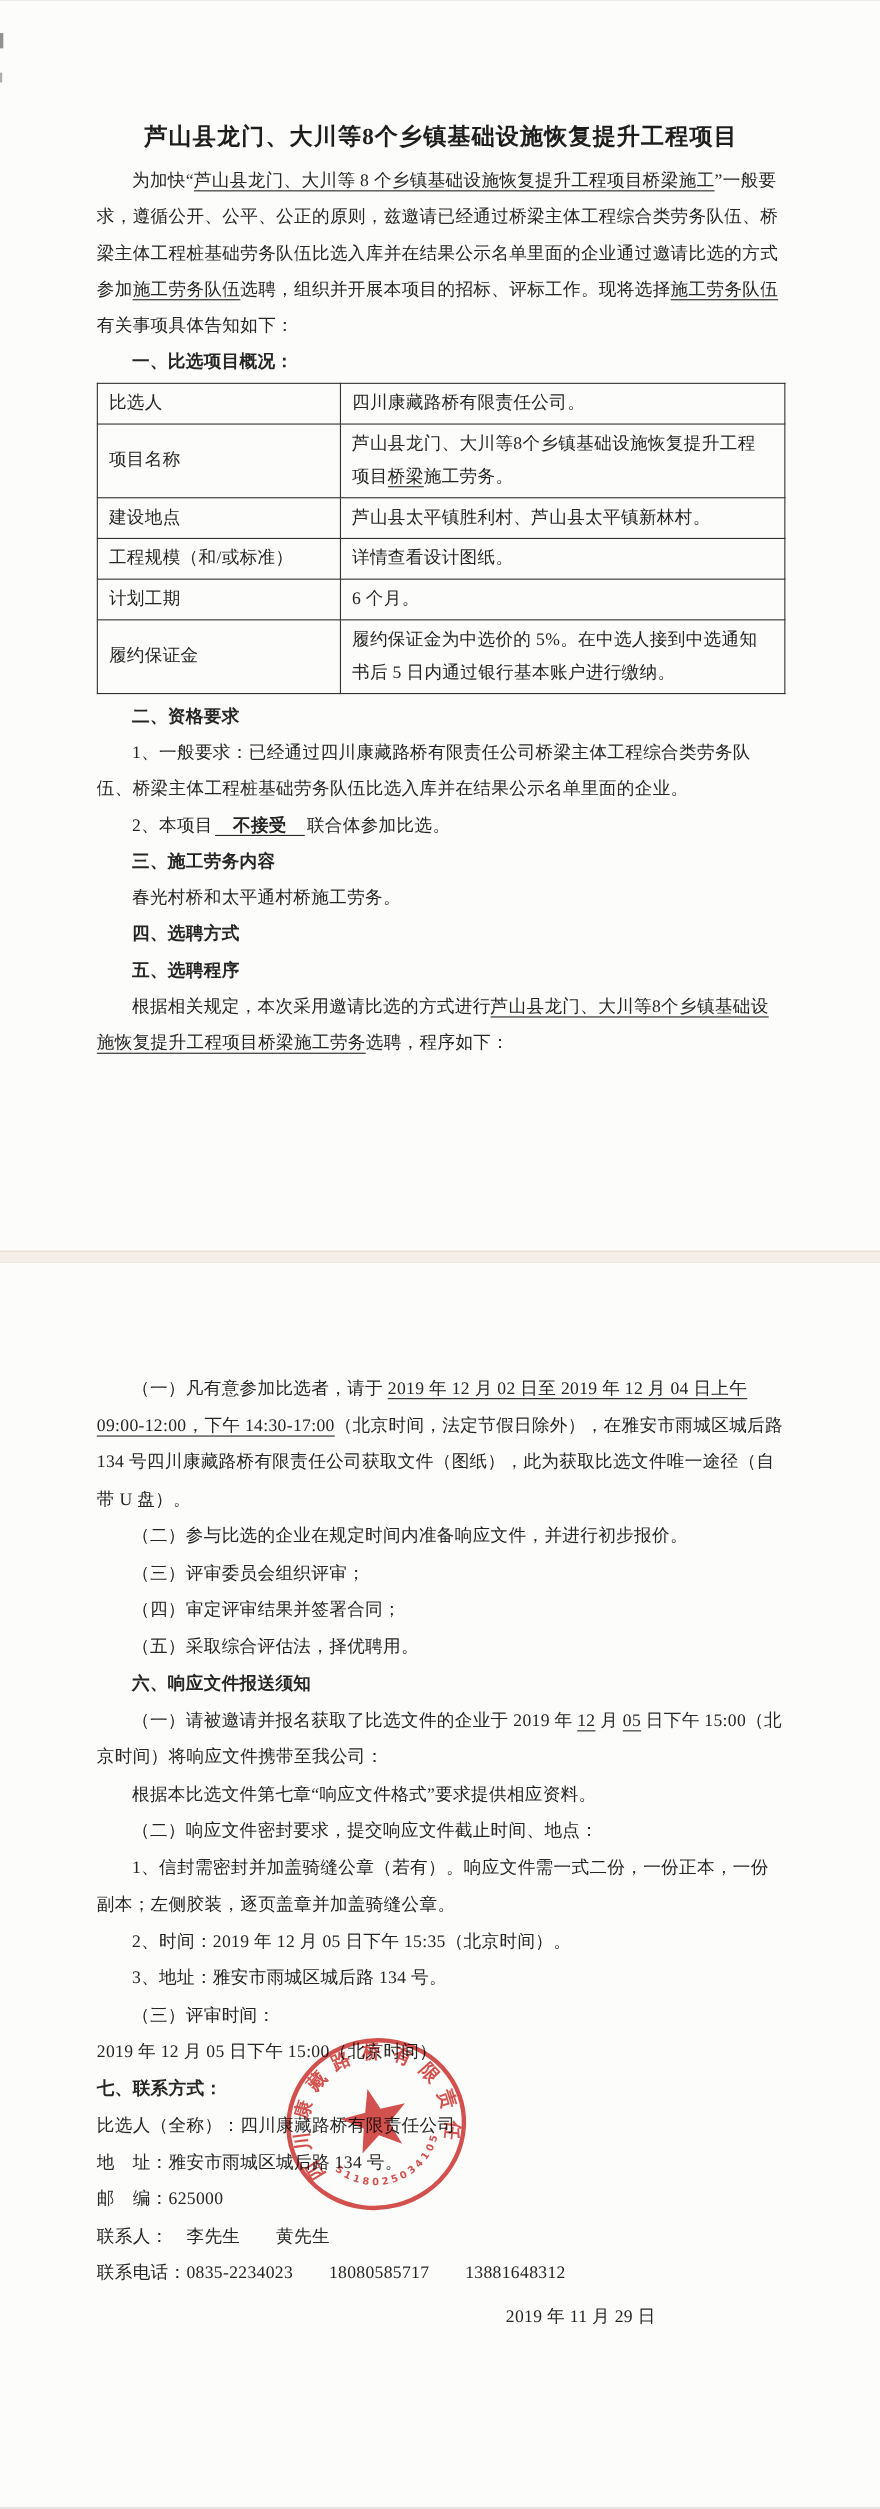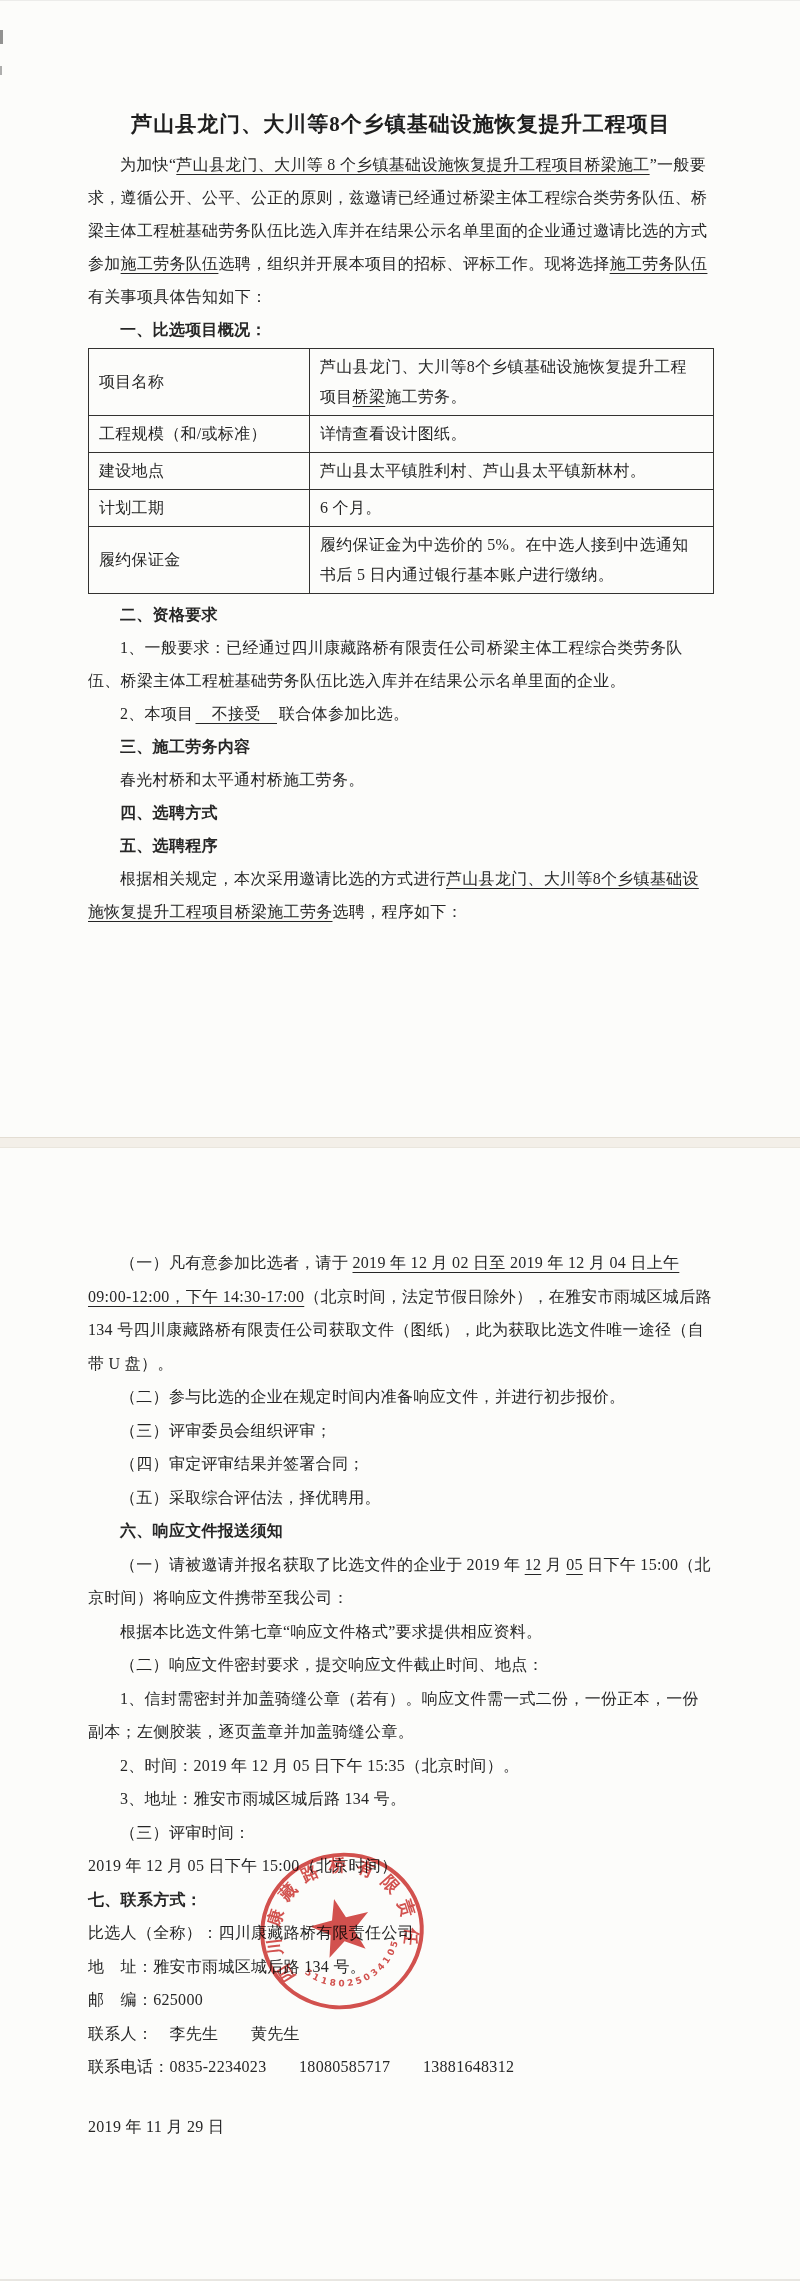--- a/index.html
+++ b/index.html
@@ -22,33 +22,33 @@
 
   .content{position:absolute;left:88px;width:626px;font-size:16px;line-height:33px;letter-spacing:.3px;}
   .p1{top:100px;}
   .p2{top:1246px;line-height:33.5px;}
 
   .doc-title{font-weight:bold;font-size:21px;line-height:48px;text-align:center;color:#1e1e1e;letter-spacing:1px;}
   p{margin:0;}
   .indent{text-indent:2em;}
   .hd{font-weight:bold;}
   u,.u{ text-decoration:underline;text-underline-offset:4px;text-decoration-thickness:1px;}
-  .u-bold{font-weight:normal;text-decoration:underline;text-underline-offset:4px;padding:0 2px;}
+  .u-bold{font-weight:bold;text-decoration:underline;text-underline-offset:4px;padding:0 2px;}
   .u-space{text-decoration:underline;text-underline-offset:4px;white-space:pre;}
 
   table.overview{border-collapse:collapse;width:626px;margin:2px 0 4px 0;}
   table.overview td{
     border:1.5px solid #333230;
     padding:3px 10px;
     line-height:30px;
     vertical-align:middle;
     font-size:16px;
   }
   td.lbl{width:200px;}
-  .date-line{margin-top:26px;text-align:left;padding-right:118px;}
+  .date-line{margin-top:6px;text-align:right;padding-right:118px;}
 
   .stamp{
     position:absolute;left:247px;top:1846px;width:190px;height:170px;
     mix-blend-mode:multiply;opacity:.88;
     transform:rotate(-14deg);
   }
 </style>
 </head>
 <body>
 
@@ -60,31 +60,35 @@
     <div class="doc-title">
       <div>芦山县龙门、大川等8个乡镇基础设施恢复提升工程项目</div>
     </div>
 
     <p class="indent"><span>为加快“</span><span class="u">芦山县龙门、大川等 8 个乡镇基础设施恢复提升工程项目桥梁施工</span><span>”一般要求，遵循公开、公平、公正的原则，兹邀请已经通过桥梁主体工程综合类劳务队伍、桥梁主体工程桩基础劳务队伍比选入库并在结果公示名单里面的企业通过邀请比选的方式参加</span><span class="u">施工劳务队伍</span><span>选聘，组织并开展本项目的招标、评标工作。现将选择</span><span class="u">施工劳务队伍</span><span>有关事项具体告知如下：</span></p>
 
     <p class="indent hd">一、比选项目概况：</p>
 
     <table class="overview">
       <tbody>
+          <tr>
+        <td class="lbl">比选人</td>
+        <td>四川康藏路桥有限责任公司。</td>
+      </tr>
       <tr>
         <td class="lbl">项目名称</td>
         <td><span>芦山县龙门、大川等8个乡镇基础设施恢复提升工程项目</span><span class="u">桥梁</span><span>施工劳务。</span></td>
       </tr>
       <tr>
+        <td class="lbl">建设地点</td>
+        <td>芦山县太平镇胜利村、芦山县太平镇新林村。</td>
+      </tr>
+      <tr>
         <td class="lbl">工程规模（和/或标准）</td>
         <td>详情查看设计图纸。</td>
-      </tr>
-      <tr>
-        <td class="lbl">建设地点</td>
-        <td>芦山县太平镇胜利村、芦山县太平镇新林村。</td>
       </tr>
       <tr>
         <td class="lbl">计划工期</td>
         <td>6 个月。</td>
       </tr>
       <tr>
         <td class="lbl">履约保证金</td>
         <td>履约保证金为中选价的 5%。在中选人接到中选通知书后 5 日内通过银行基本账户进行缴纳。</td>
       </tr>
     </tbody>

